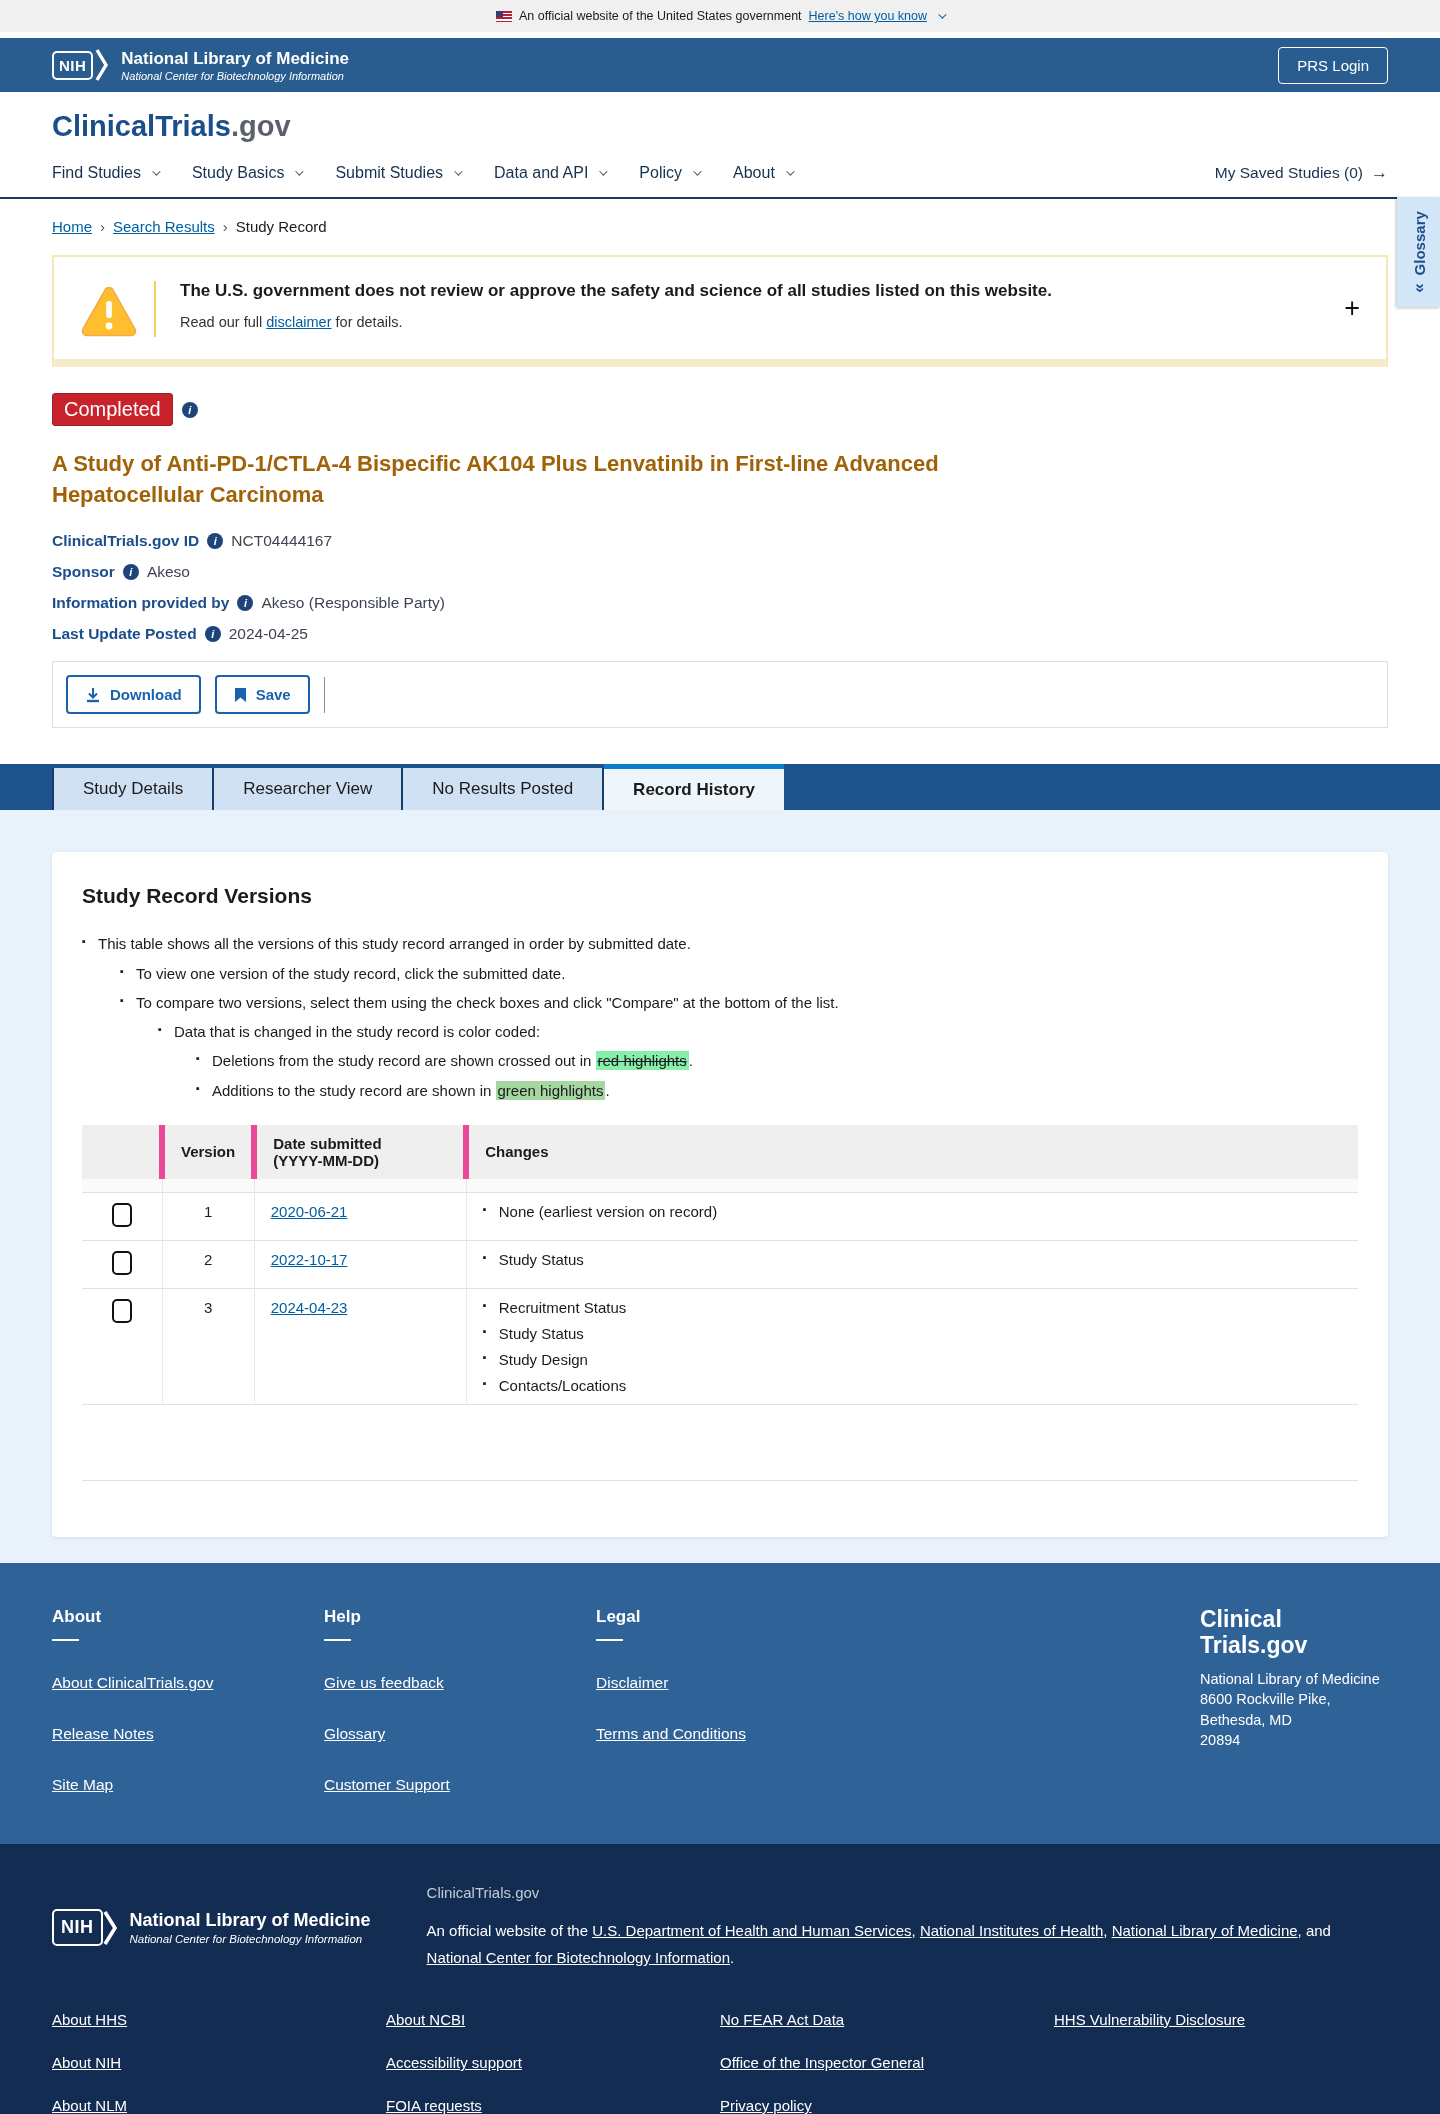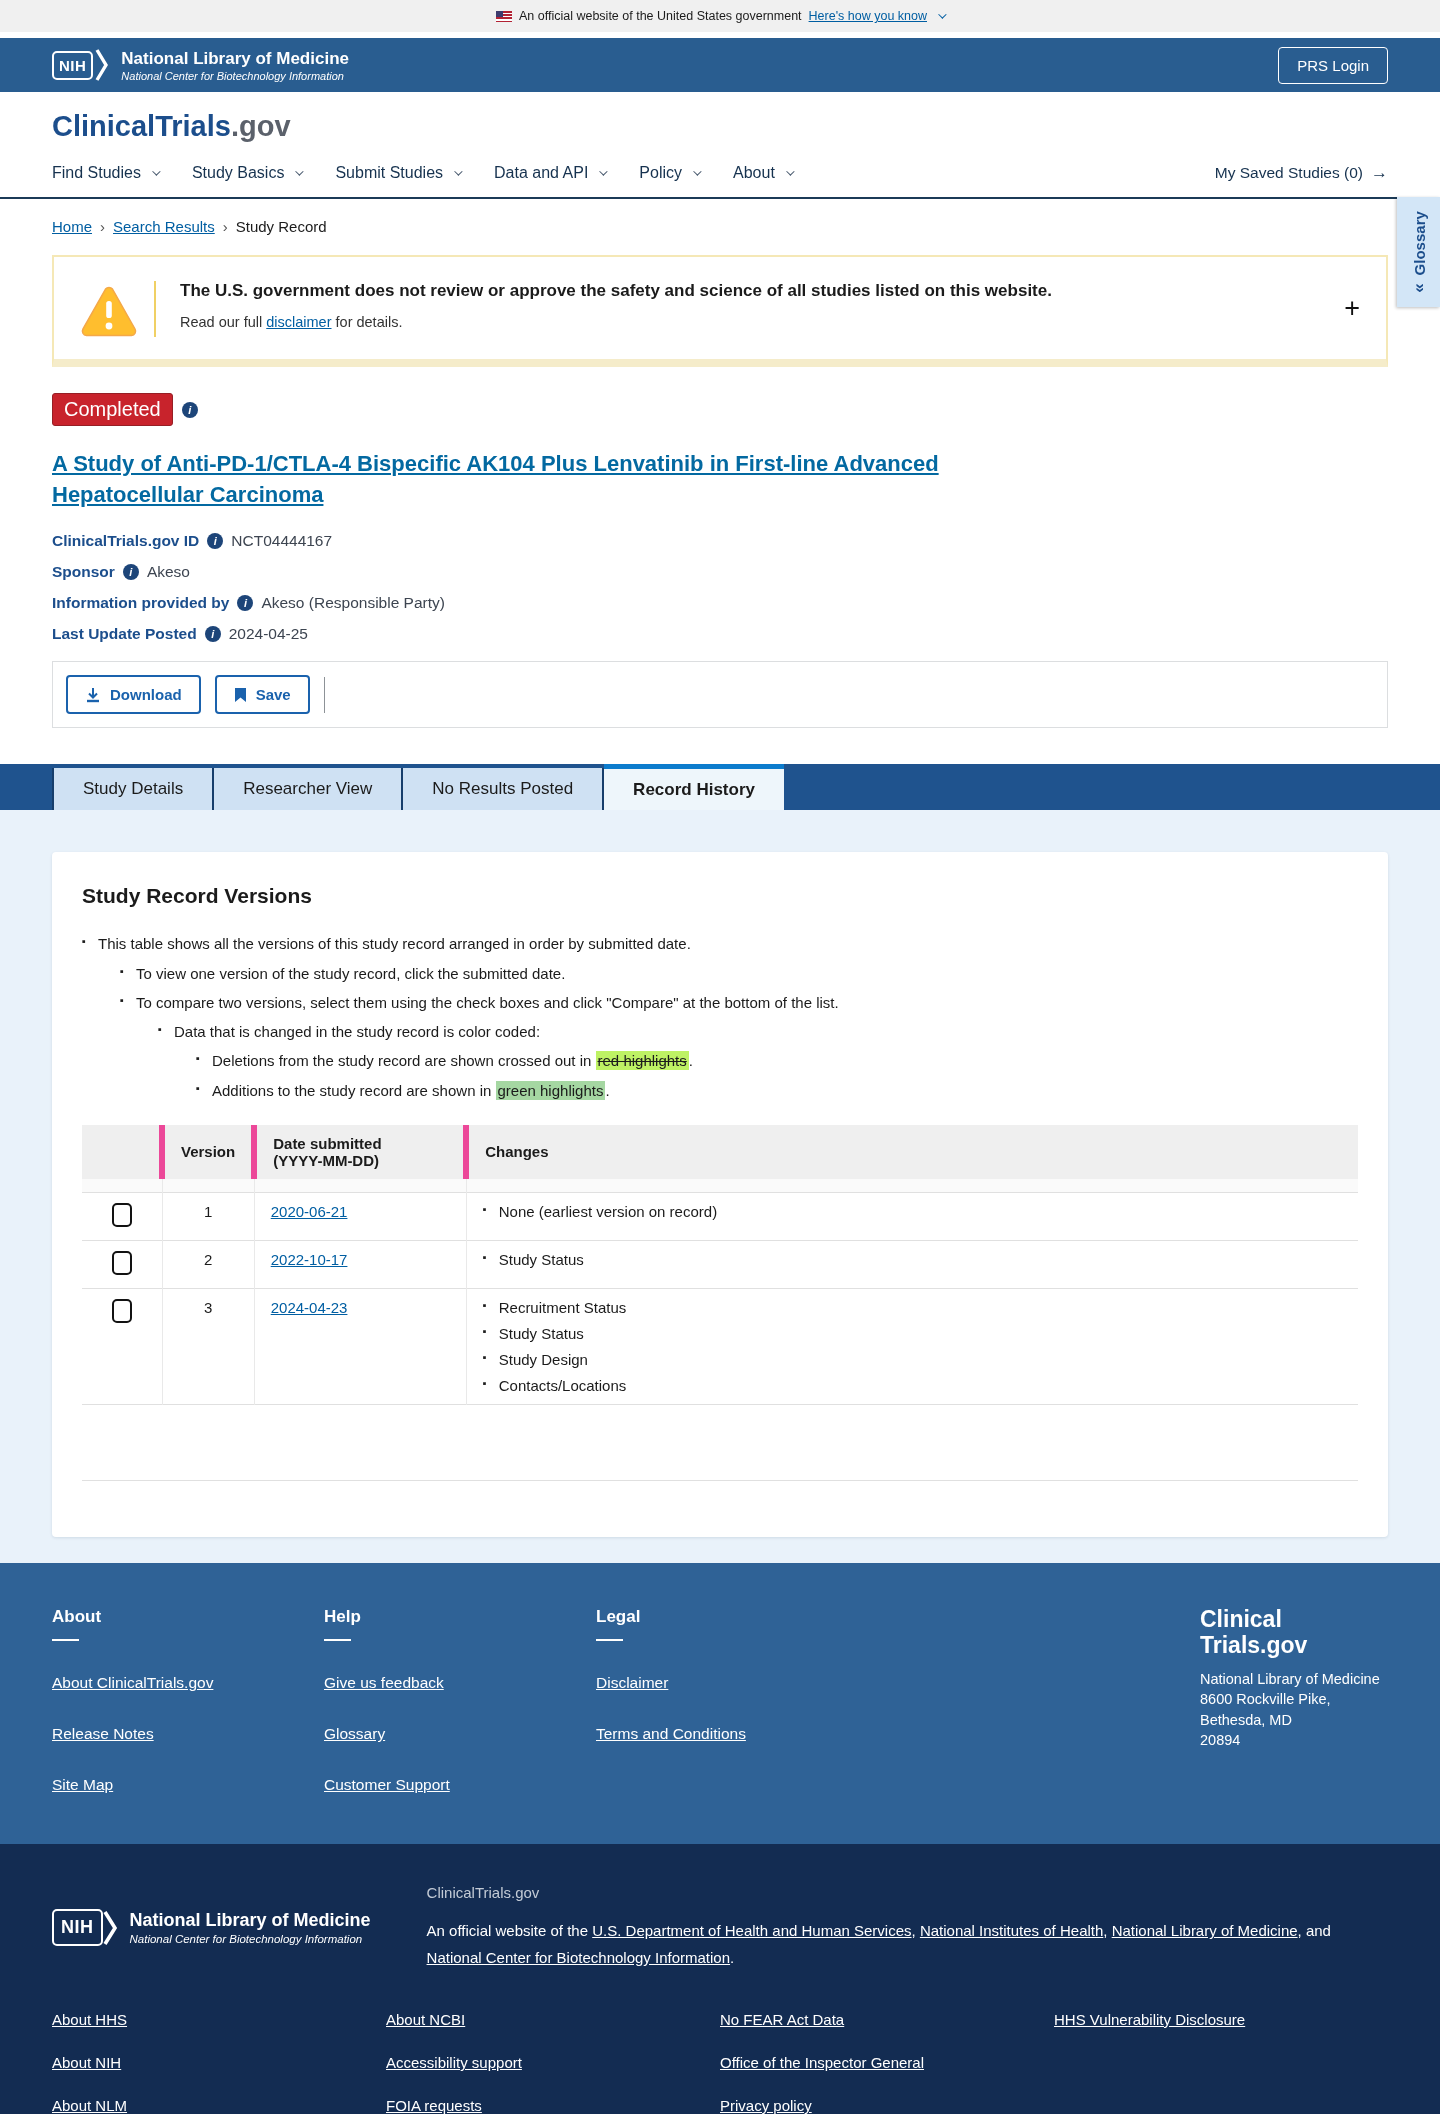--- a/index.html
+++ b/index.html
@@ -54,21 +54,21 @@
   .warn-divider { width:2px; background:#f0d064; align-self:stretch; margin:0 24px 0 16px; }
   .warn-title { font-size:17px; font-weight:bold; }
   .warn-sub { font-size:14.5px; margin-top:13px; color:#333; }
   .warn-sub a { color:#005ea2; }
   .warn-plus { position:absolute; right:26px; top:50%; transform:translateY(-50%); font-size:27px; font-weight:300; color:#111; cursor:pointer; line-height:1; }
 
   
   .status-row { margin-top:26px; display:flex; align-items:center; gap:9px; }
   .badge { background:#c8232c; border:1.5px solid #971f25; color:#fff; font-size:20px; padding:4px 11px; border-radius:3px; }
   .info-icon { width:16px; height:16px; border-radius:50%; background:#1d4579; color:#fff; font-size:11px; font-weight:bold; display:inline-flex; align-items:center; justify-content:center; flex:none; font-style:italic; }
-  .study-title { margin-top:22px; font-size:22px; line-height:1.42; font-weight:bold; max-width:1000px; color:#0369a1;text-decoration:underline; }
+  .study-title { margin-top:22px; font-size:22px; line-height:1.42; font-weight:bold; max-width:1000px; color:#a16207; }
   .meta { margin-top:22px; }
   .meta-row { display:flex; align-items:center; gap:8px; margin-top:13px; font-size:15.5px; }
   .meta-label { color:#1c4e8c; font-weight:bold; }
   .meta-val { color:#3d4551; }
 
   
   .actions { border:1px solid #dcdee0; margin-top:18px; padding:13px 13px; display:flex; align-items:center; gap:14px; }
   .act-btn { display:inline-flex; align-items:center; gap:9px; border:2px solid #1a62ad; border-radius:4px; background:#fff; color:#1a62ad; font-weight:bold; font-size:15px; padding:9px 17px; cursor:pointer; font-family:inherit; }
   .act-sep { width:1px; height:36px; background:#8d9297; }
 
@@ -82,21 +82,21 @@
 
   
   .content-bg { background:#e9f2fa; padding:42px 0 26px; }
   .card { background:#fff; border-radius:4px; box-shadow:0 1px 3px rgba(27,57,92,.12); padding:32px 30px 56px; }
   .card h2 { font-size:21px; font-weight:bold; }
   .notes { margin-top:26px; font-size:15px; }
   .notes ul { list-style:none; }
   .notes li { margin-bottom:9px; line-height:1.35; position:relative; padding-left:16px; }
   .notes li::before { content:'▪'; position:absolute; left:0; top:0; font-size:11px; color:#1b1b1b; }
   .notes ul ul { margin-top:9px; margin-left:22px; }
-  .hl-red { background:#bef264; text-decoration:line-through; padding:1px 2px;margin-top:36px; }
+  .hl-red { background:#86efac; text-decoration:line-through; padding:1px 2px;margin-top:36px; }
   .hl-green { background:#a5d7a2; padding:1px 2px; }
 
   
   table.versions { margin-top:24px; width:100%; border-collapse:collapse; font-size:15px; }
   .versions thead th { background:#efefef; font-weight:bold; text-align:left; padding:10px 16px; border-right:6px solid #ec4899; vertical-align:middle; }
   .versions thead th:last-child { border-right:none; }
   .versions .strip td { background:#fafafa; height:14px; border-right:1px solid #e9e9e9; }
   .versions tbody td { padding:10px 16px; border-top:1px solid #e0e0e0; border-right:1px solid #e9e9e9; vertical-align:top; }
   .versions tbody td:last-child, .versions .strip td:last-child { border-right:none; }
   .col-chk { width:80px; text-align:center; }

